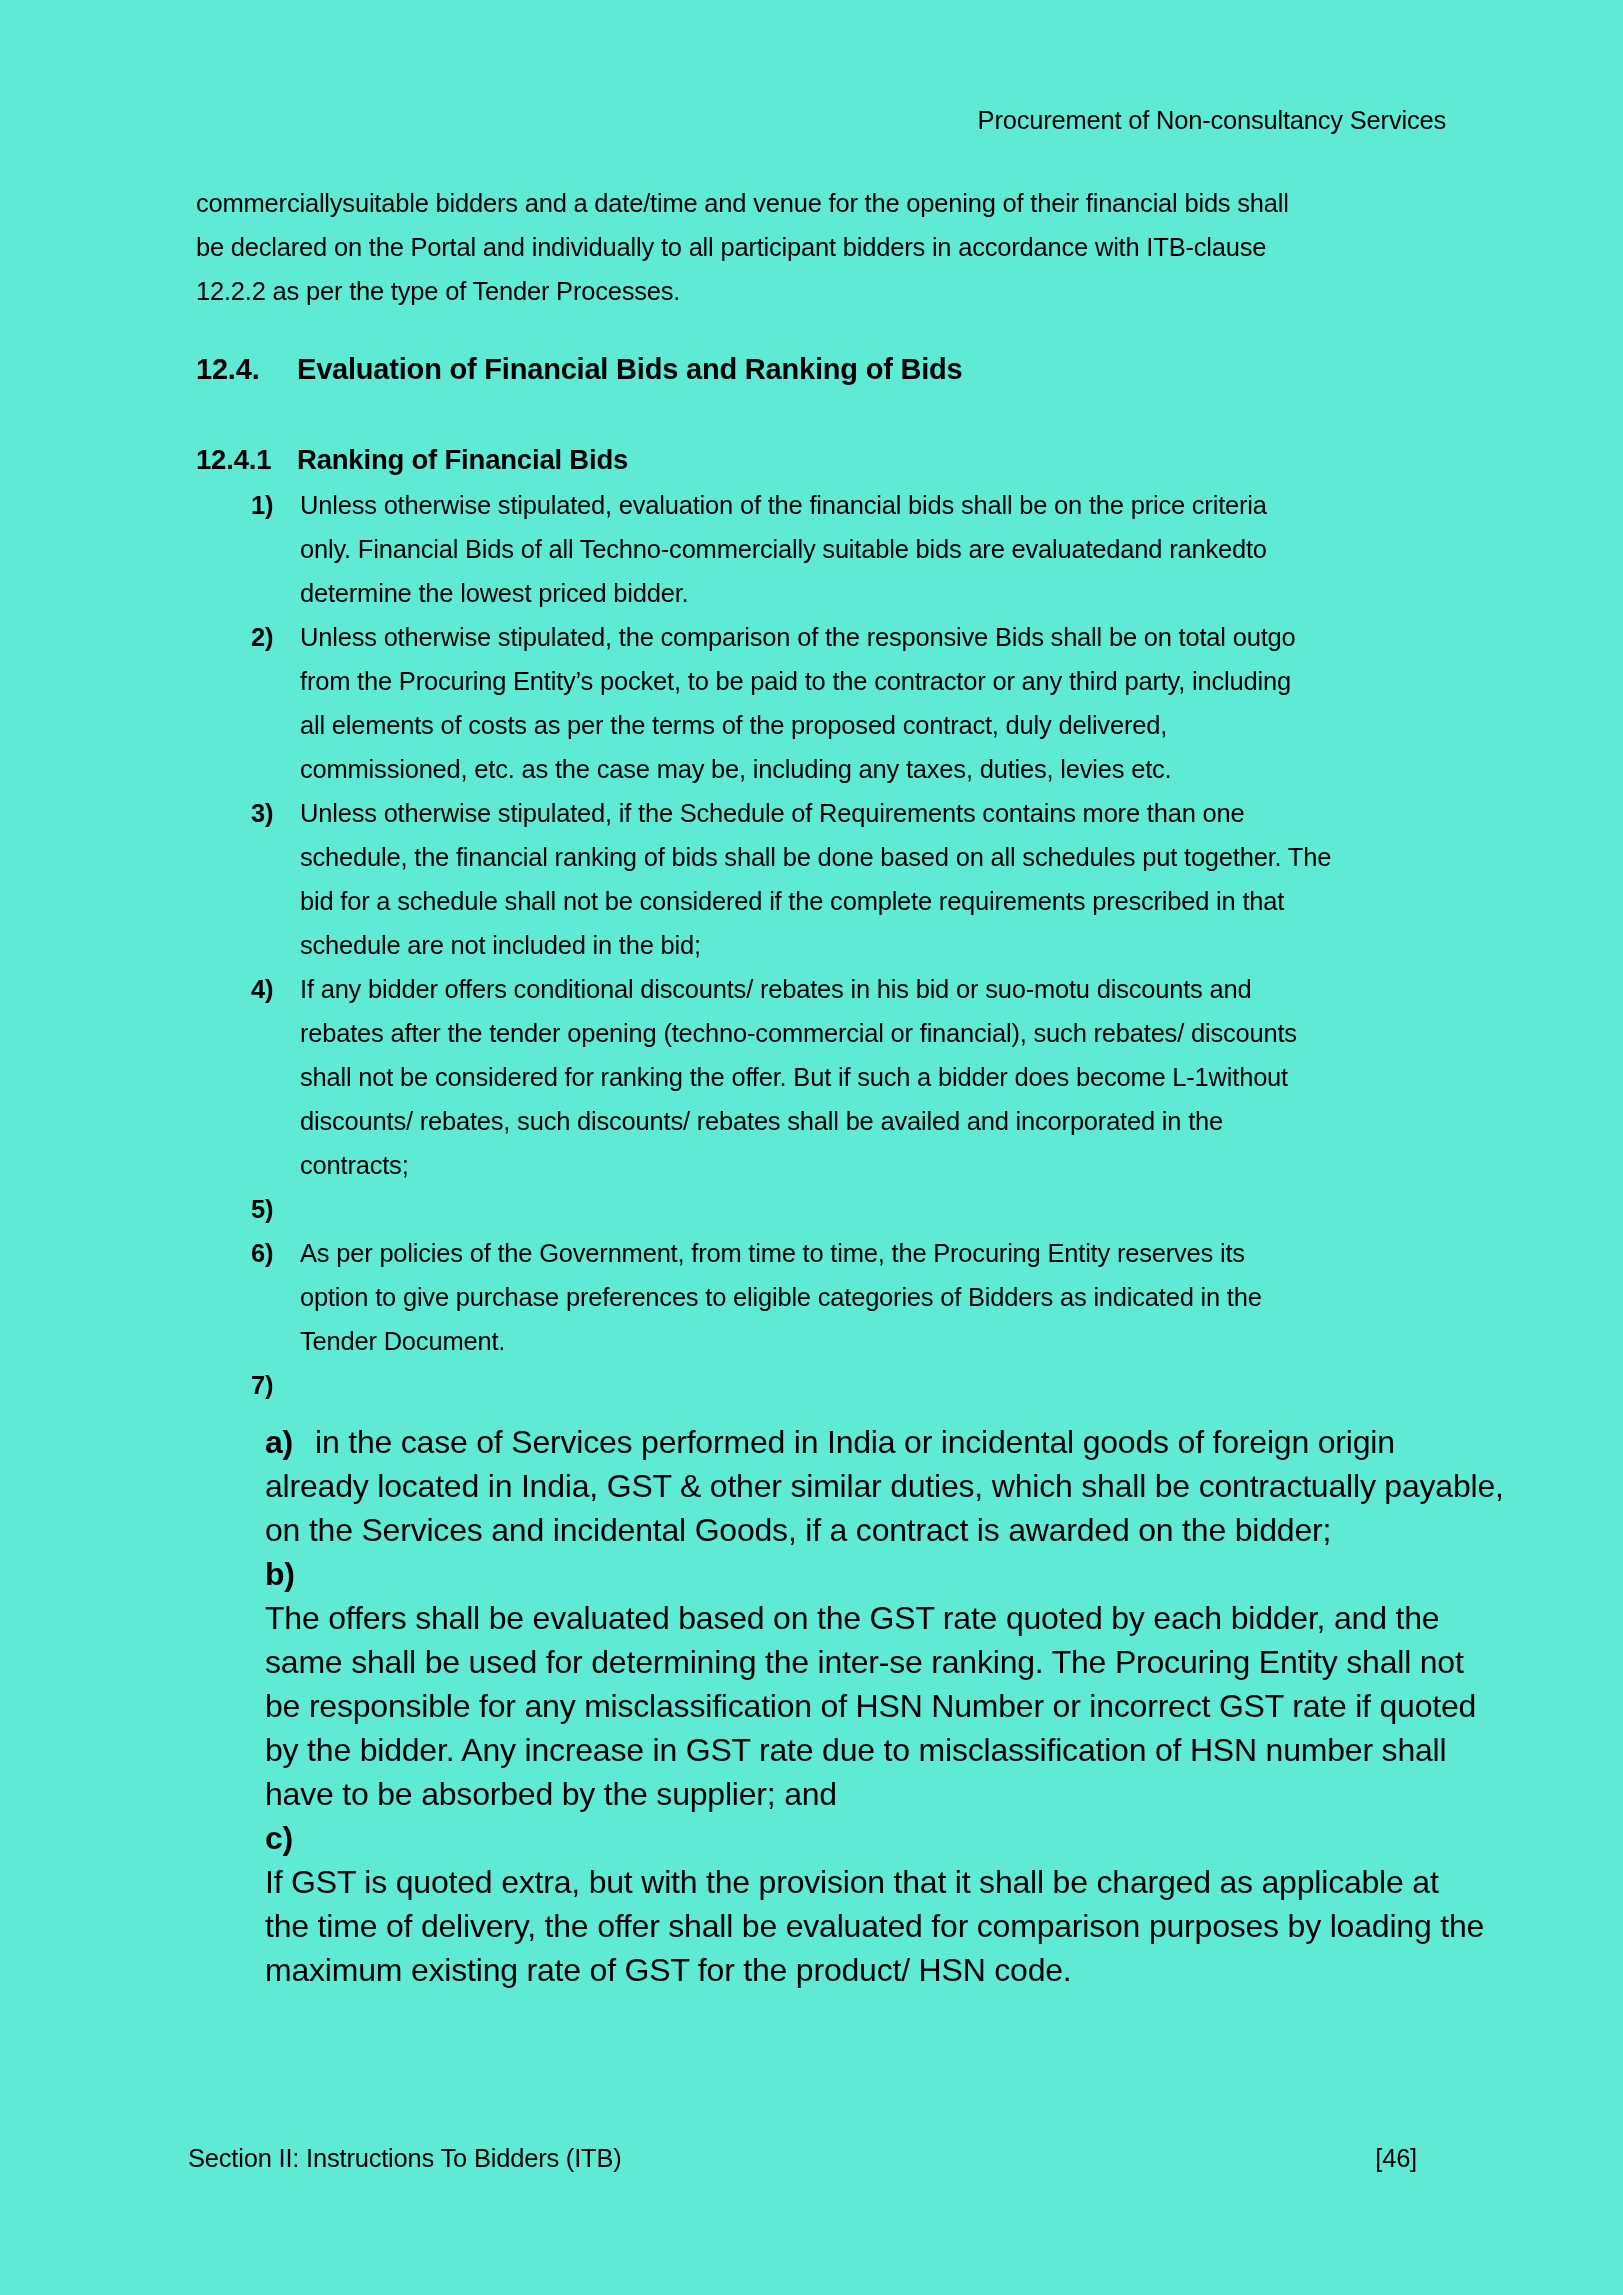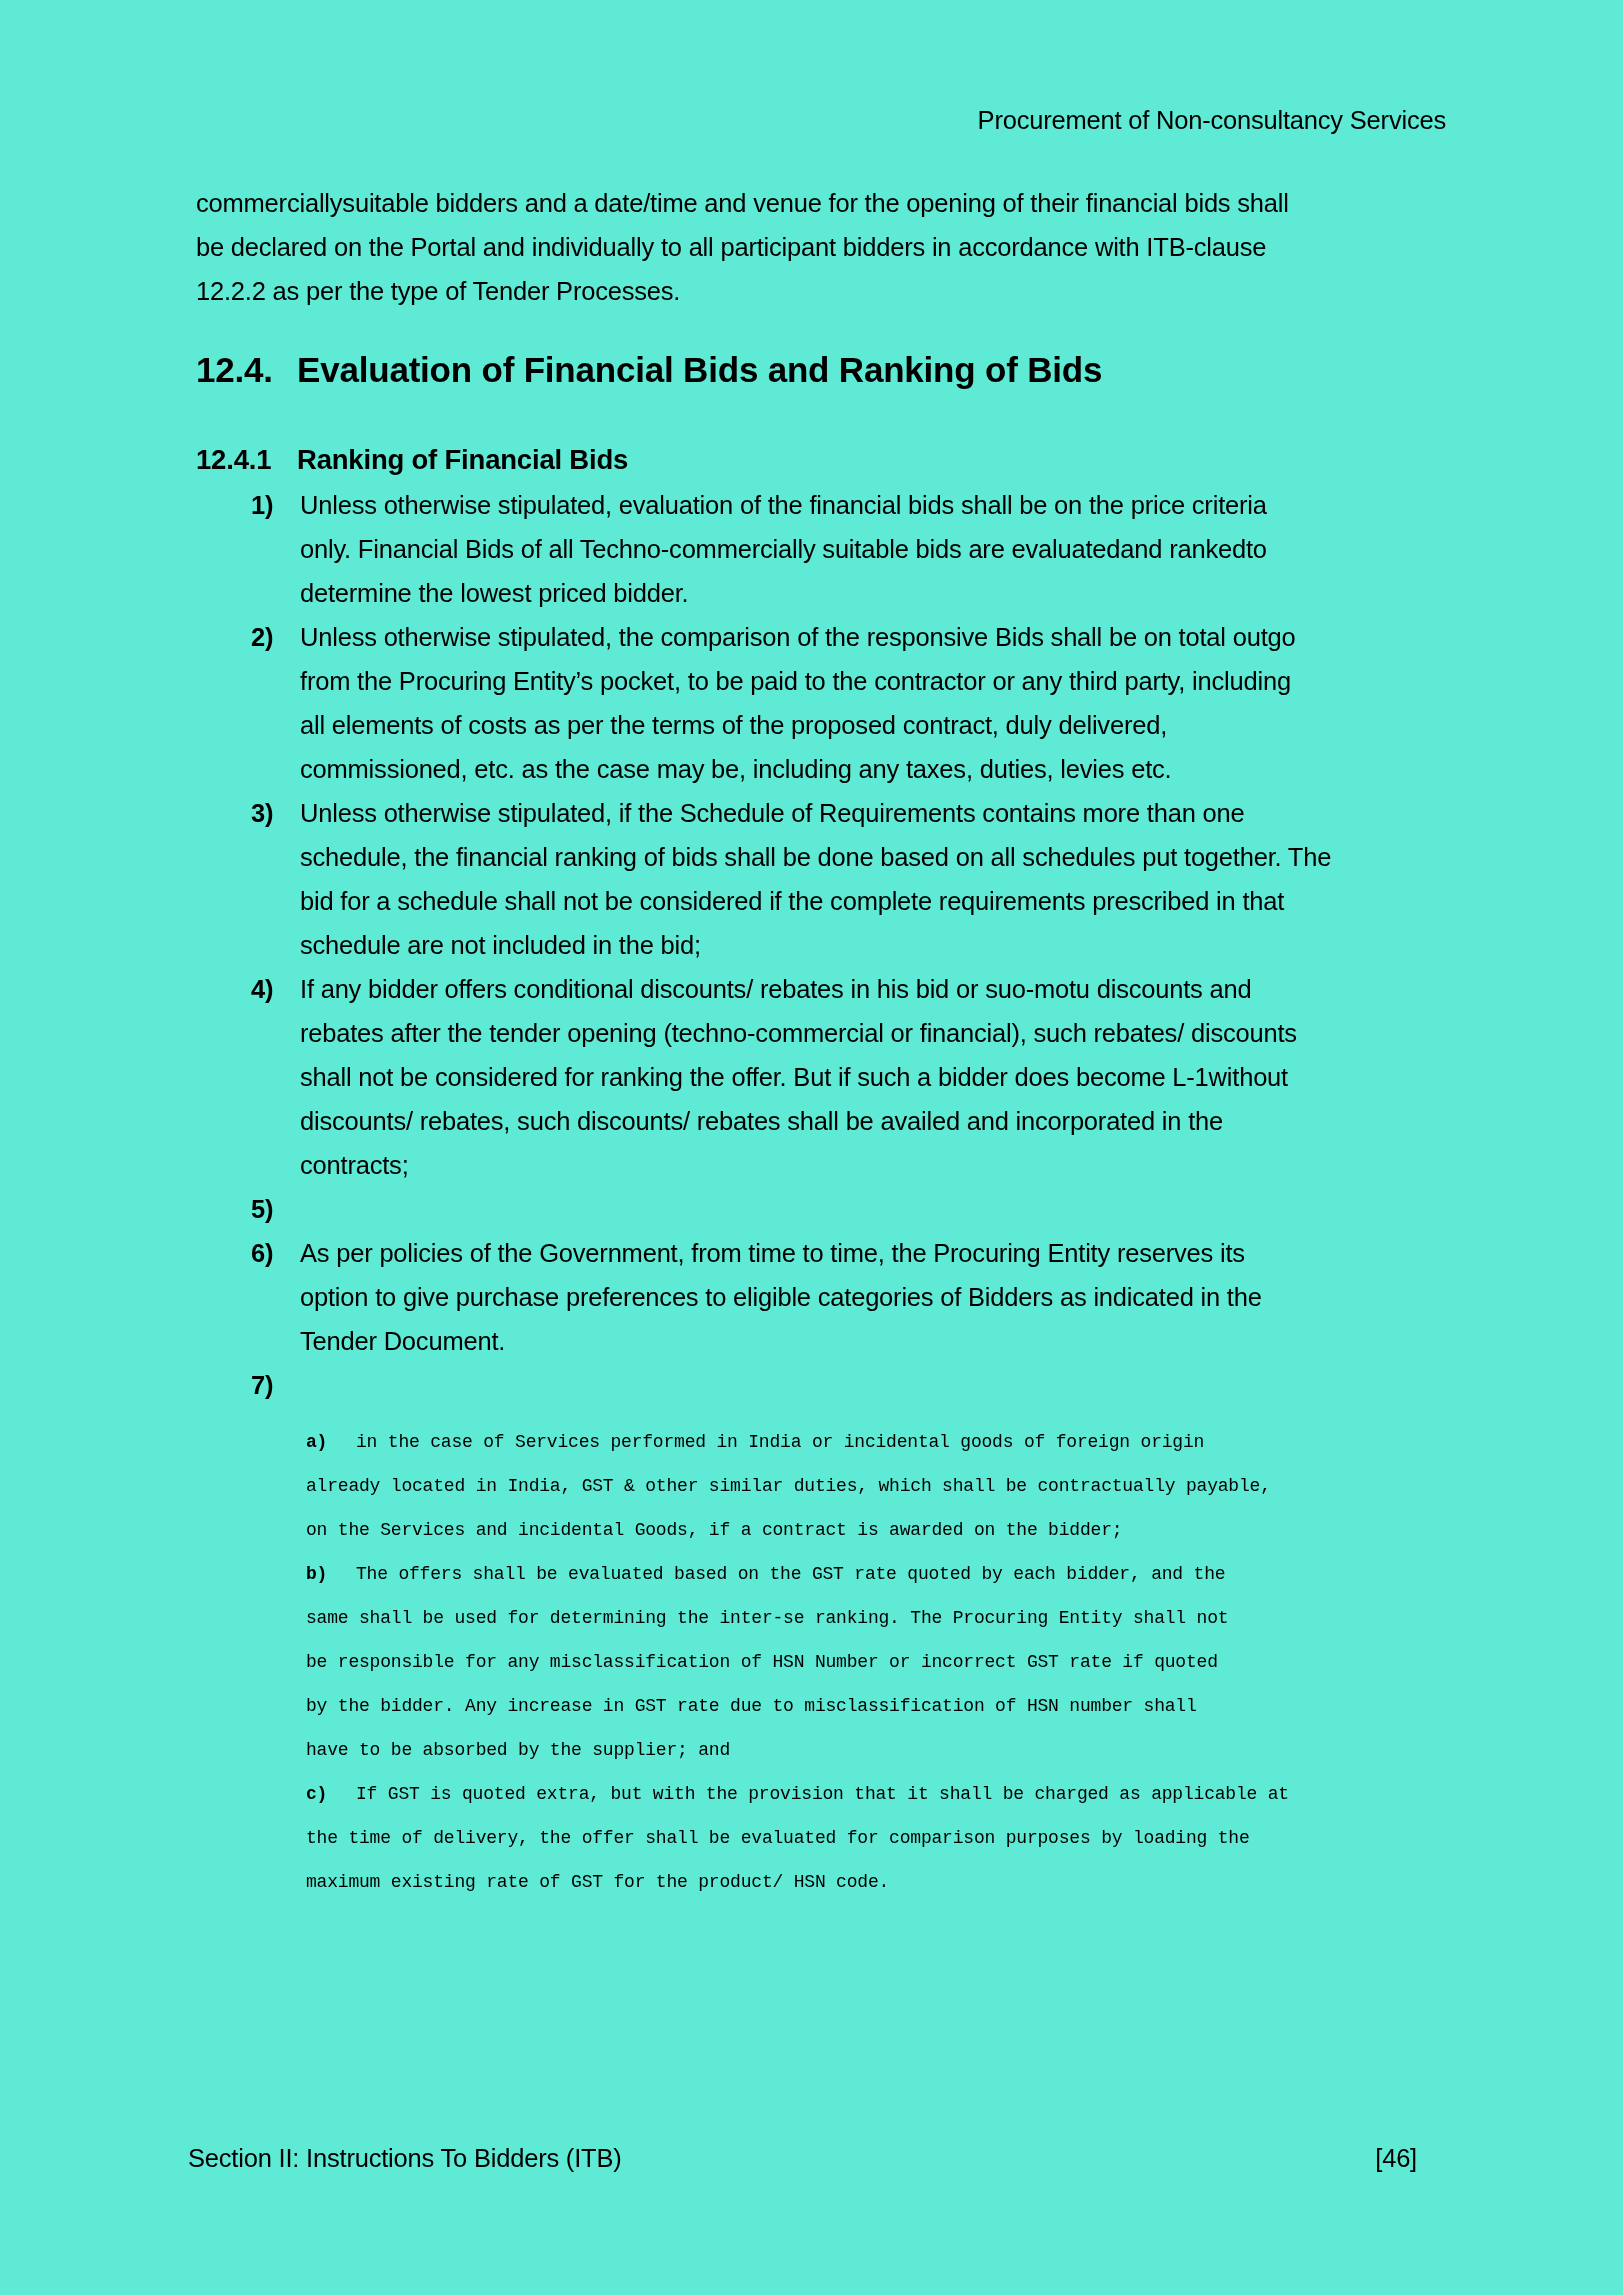--- a/index.html
+++ b/index.html
@@ -22,21 +22,21 @@
   }
   .para {
     margin-top: 39px;
     font-size: 25.5px;
     line-height: 44px;
     letter-spacing: -0.2px;
     white-space: pre;
   }
   .h1 {
     margin-top: 31px;
-    font-size: 35px;
+    font-size: 29px;
     line-height: 51px;
     font-weight: bold;
     letter-spacing: -0.2px;
   }
   .h1 .hnum { display: inline-block; width: 101px; }
   .h2 {
     margin-top: 43px;
     font-size: 27.5px;
     line-height: 43px;
     font-weight: bold;
@@ -48,25 +48,24 @@
     display: flex;
     margin-left: 55px;
     font-size: 25.5px;
     line-height: 44px;
     letter-spacing: -0.2px;
   }
   .item .num { flex: 0 0 49px; width: 49px; font-weight: bold; }
   .item .txt { white-space: pre; }
   .sublist { margin-top: 13px; }
   .subitem {
-    margin-left: 110px;
-    font-size: 18px;
+    margin-left: 69px;
+    font-size: 32px;
     line-height: 44px;
     letter-spacing: -0.2px;
-    font-family: Liberation Mono, monospace;
   }
   .sublabel { display: inline-block; width: 50px; font-weight: bold; }
   .subtext { white-space: pre; }
   .footer {
     position: absolute;
     top: 2140px;
     left: 188px;
     right: 177px;
     font-size: 25.5px;
     line-height: 37px;

